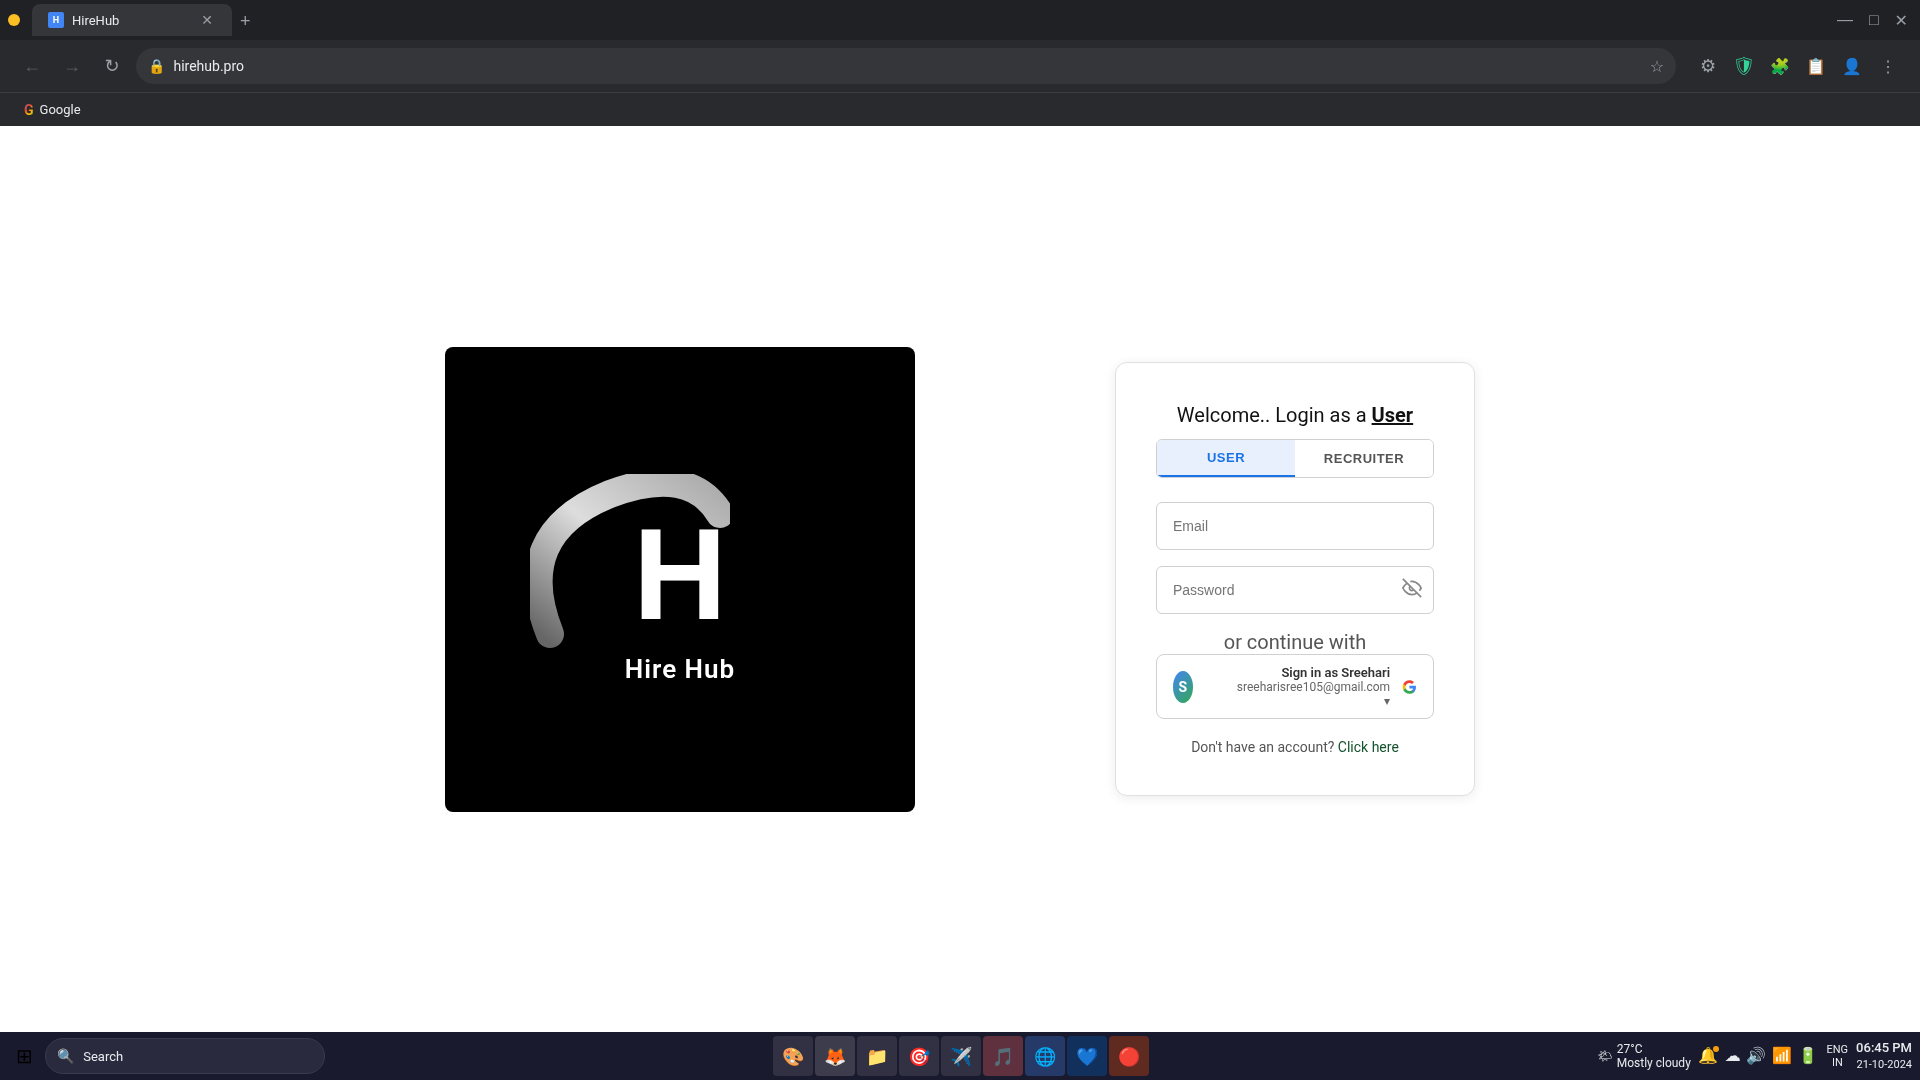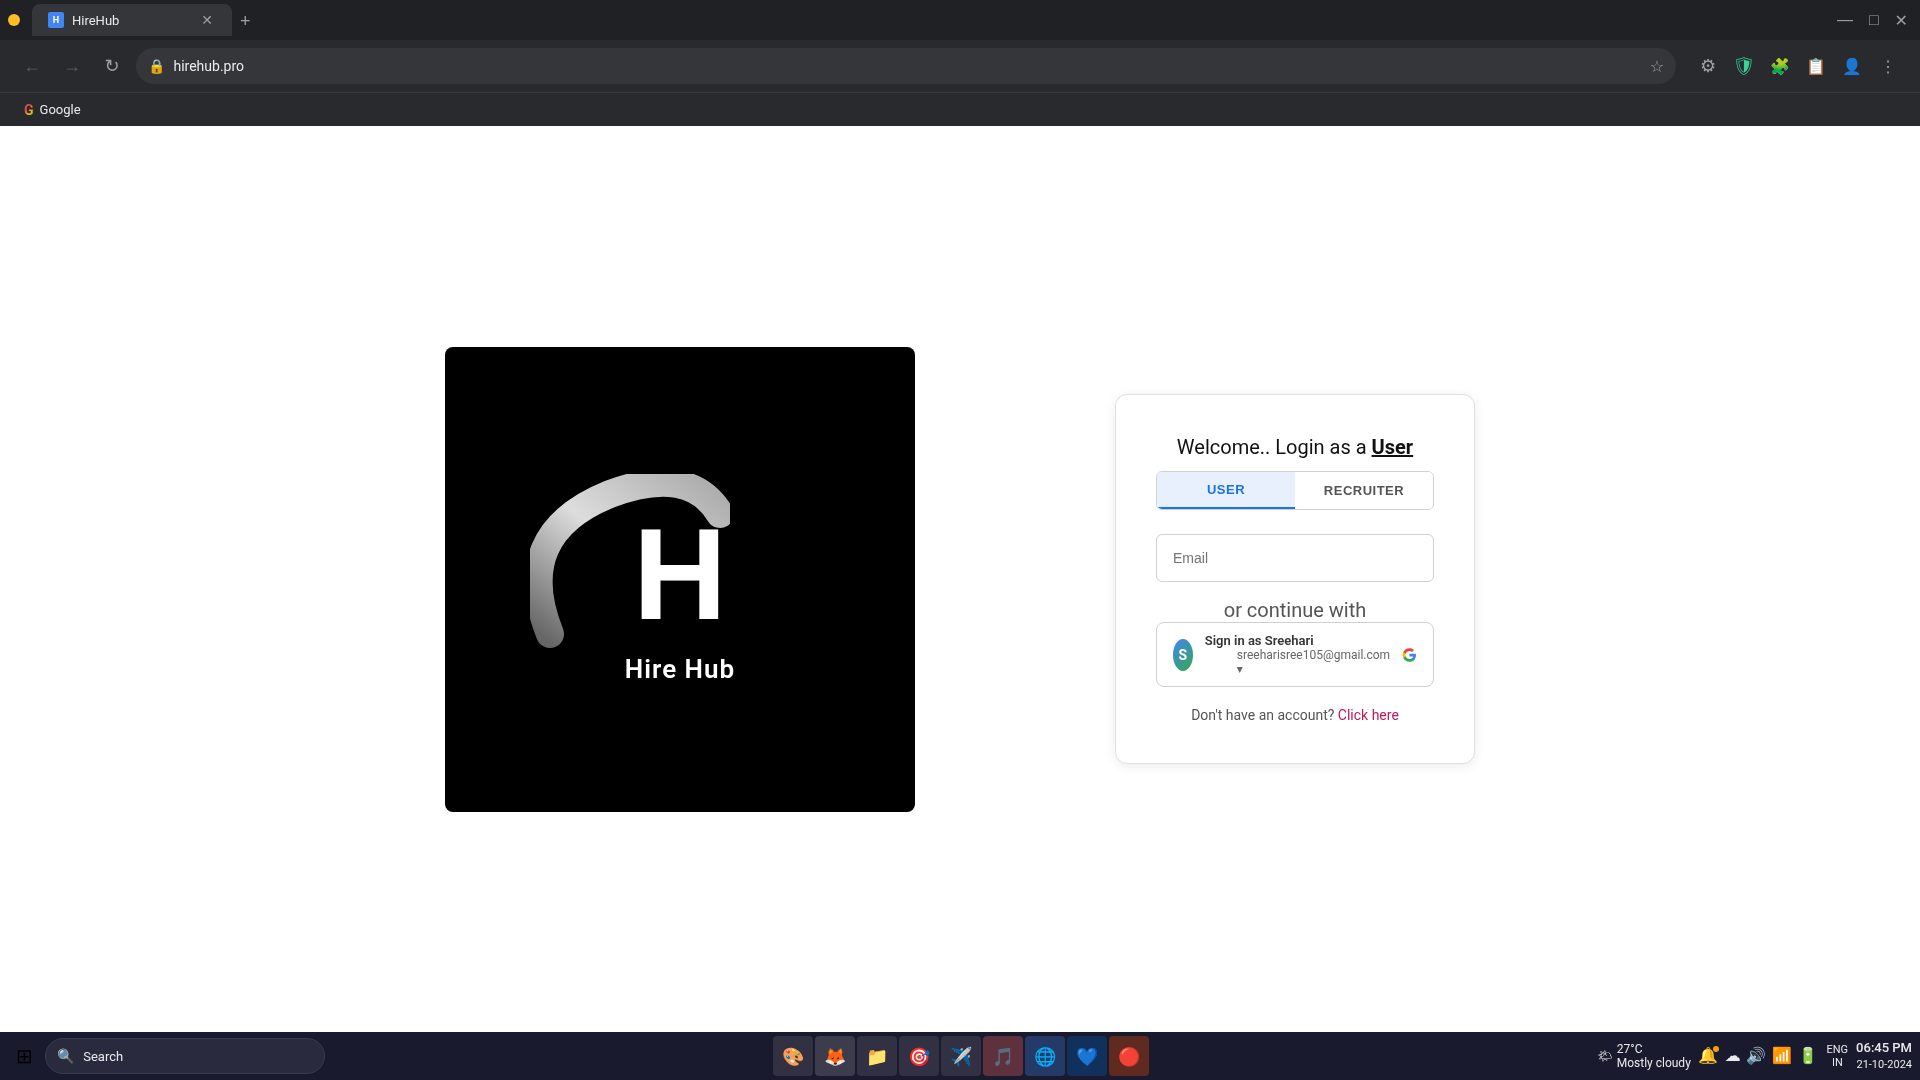--- a/index.html
+++ b/index.html
@@ -231,34 +231,34 @@
       height: 32px;
       border-radius: 50%;
       background: linear-gradient(135deg, #4285f4, #34a853);
       display: flex;
       align-items: center;
       justify-content: center;
       color: white;
       font-size: 14px;
       font-weight: bold;
     }
-    .google-account-info { flex: 1; text-align: left; }
+    .google-account-info { flex: 1; text-align: right; }
     .google-account-name { font-size: 13px; font-weight: 600; color: #333; display: block; }
     .google-account-email { font-size: 12px; color: #666; display: block; margin-left: 32px; }
     .google-logo-g {
       width: 24px;
       height: 24px;
     }
 
     .signup-text {
       text-align: center;
       font-size: 14px;
       color: #555;
     }
-    .signup-link { color: #be185d; text-decoration: none; cursor: pointer; }
+    .signup-link { color: #14532d; text-decoration: none; cursor: pointer; }
 
     
     .taskbar {
       background: #1a1a2e;
       height: 48px;
       display: flex;
       align-items: center;
       padding: 0 8px;
       gap: 4px;
     }
@@ -399,20 +399,29 @@
 
       <div class="tab-toggle">
         <button class="toggle-btn active">USER</button>
         <button class="toggle-btn">RECRUITER</button>
       </div>
 
       <div class="form-group">
         <input type="email" class="form-input" placeholder="Email" style="">
       </div>
 
+      <div class="form-group">
+        <input type="password" class="form-input" placeholder="Password" style="">
+        <span class="eye-icon">
+          <svg width="20" height="20" viewBox="0 0 24 24" fill="none" stroke="currentColor" stroke-width="2">
+            <path d="M17.94 17.94A10.07 10.07 0 0 1 12 20c-7 0-11-8-11-8a18.45 18.45 0 0 1 5.06-5.94M9.9 4.24A9.12 9.12 0 0 1 12 4c7 0 11 8 11 8a18.5 18.5 0 0 1-2.16 3.19m-6.72-1.07a3 3 0 1 1-4.24-4.24"></path>
+            <line x1="1" y1="1" x2="23" y2="23"></line>
+          </svg>
+        </span>
+      </div>
 
 
       <div class="divider-text">or continue with</div>
 
       <div class="google-signin">
         <div class="google-avatar">
           <span>S</span>
         </div>
         <div class="google-account-info">
           <span class="google-account-name">Sign in as Sreehari</span>

